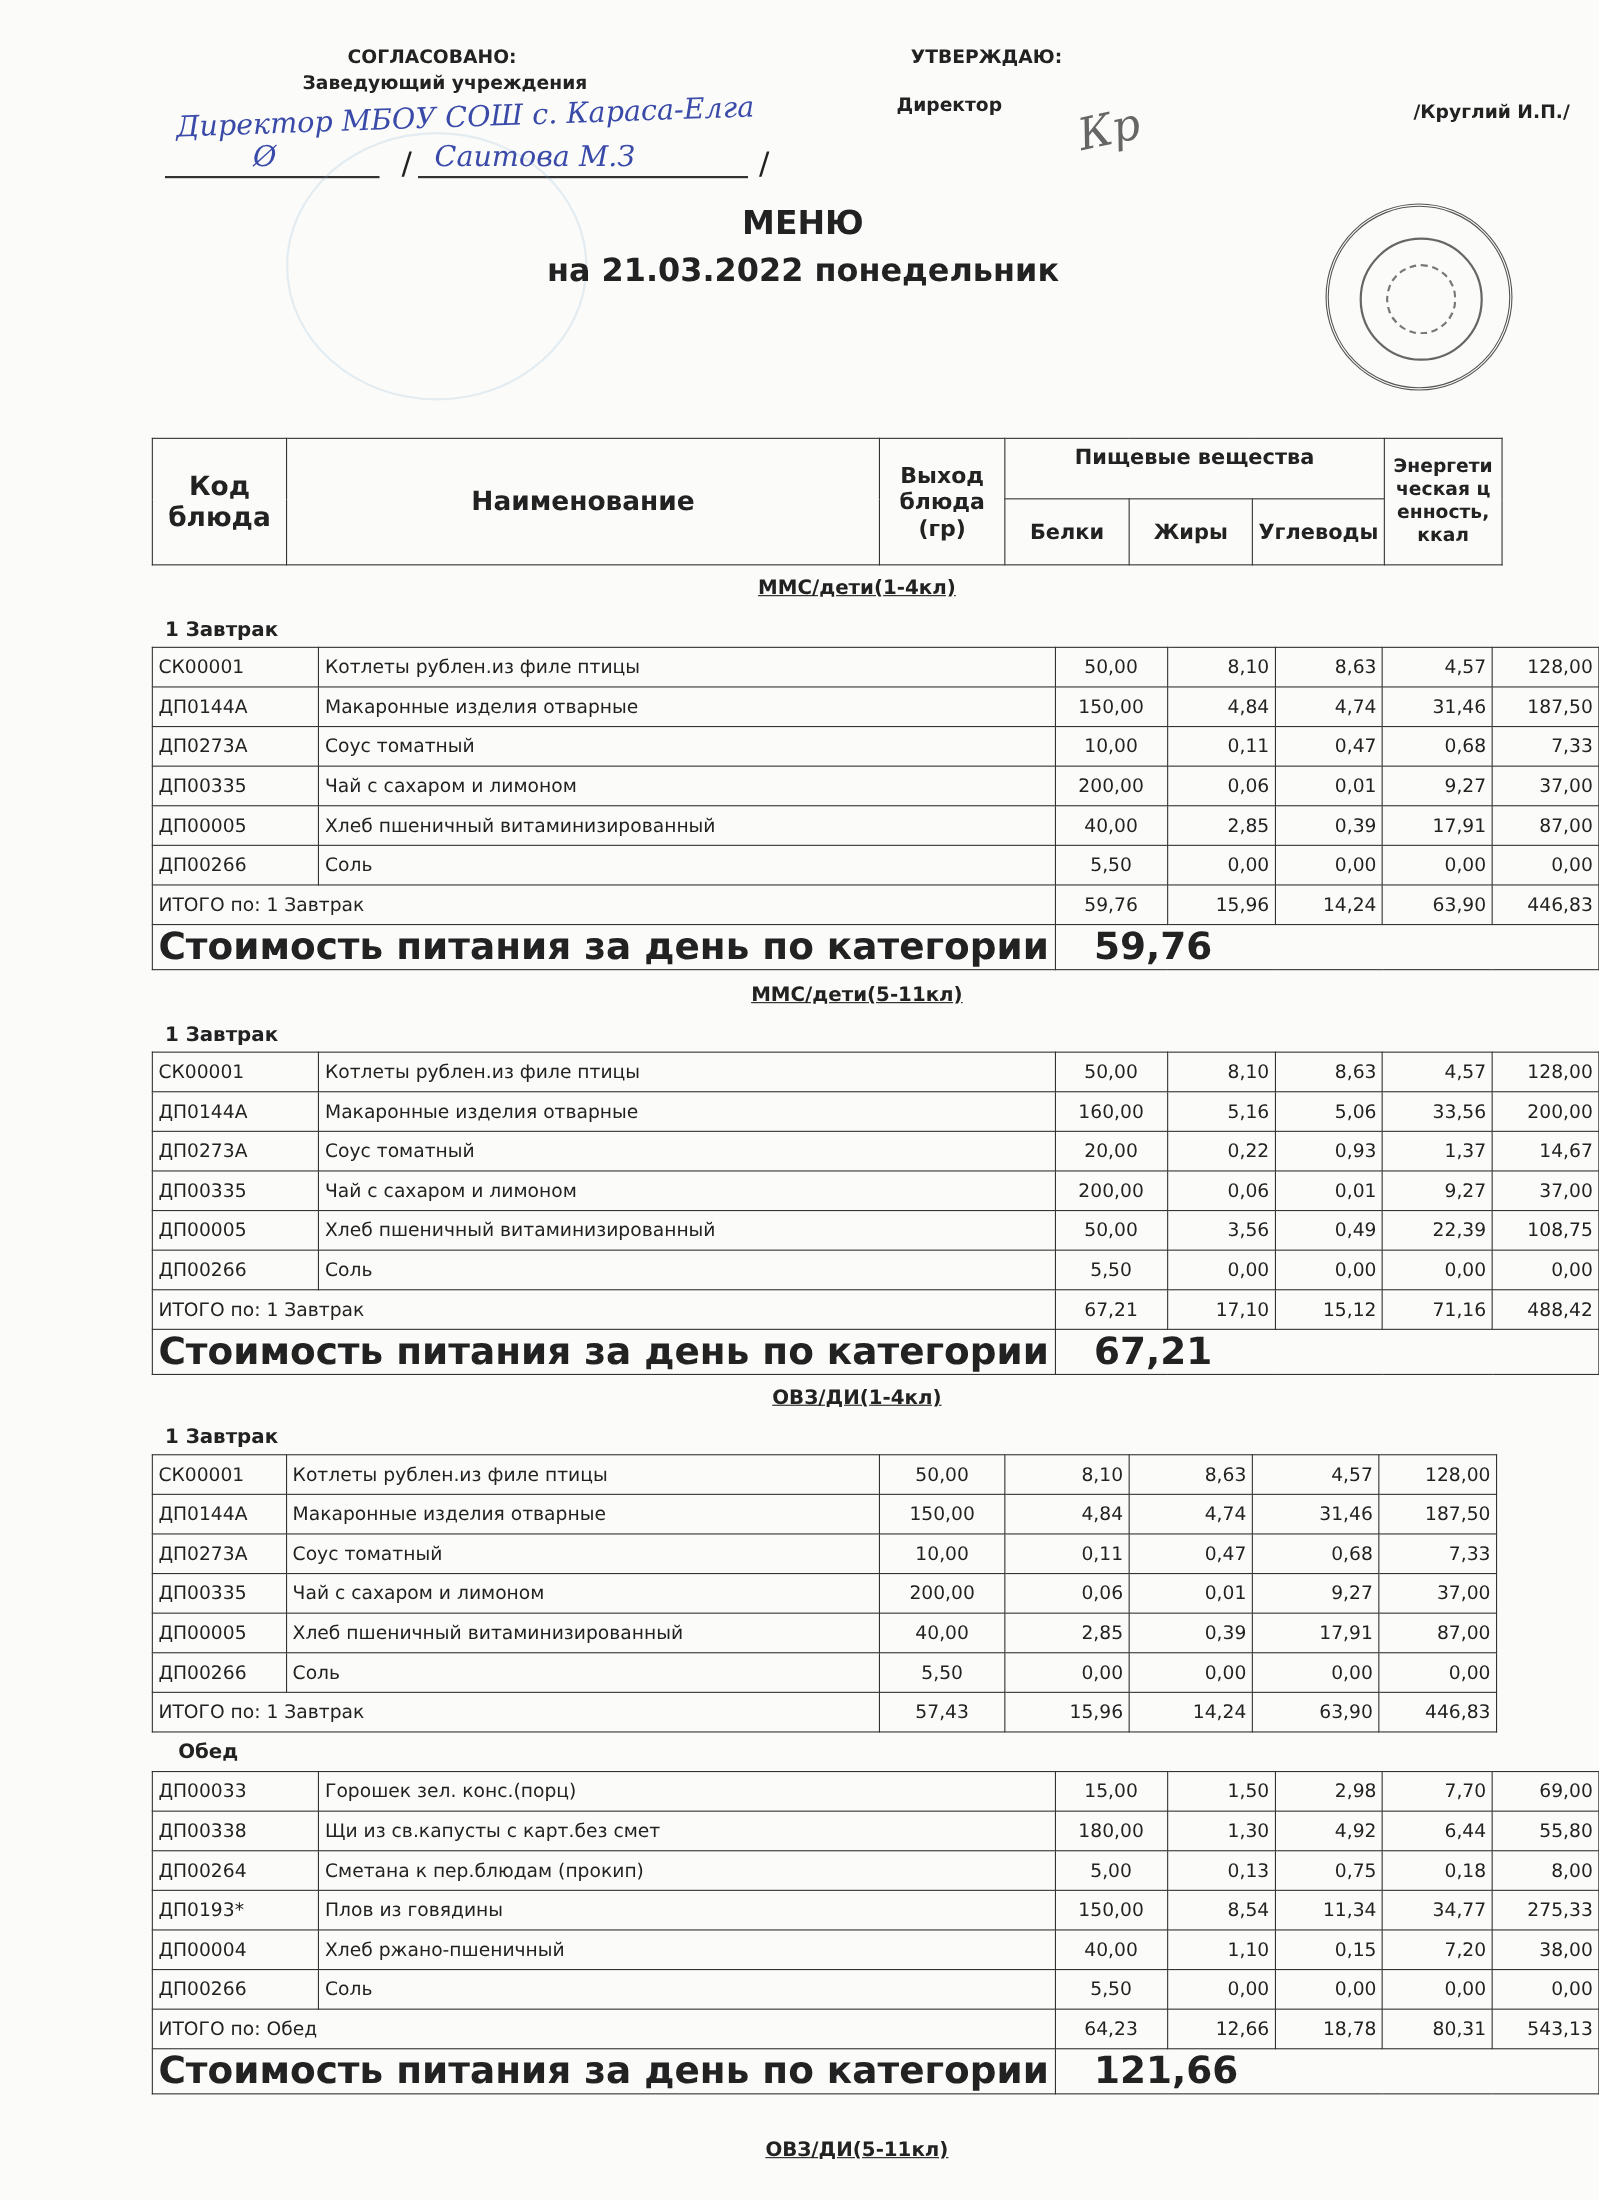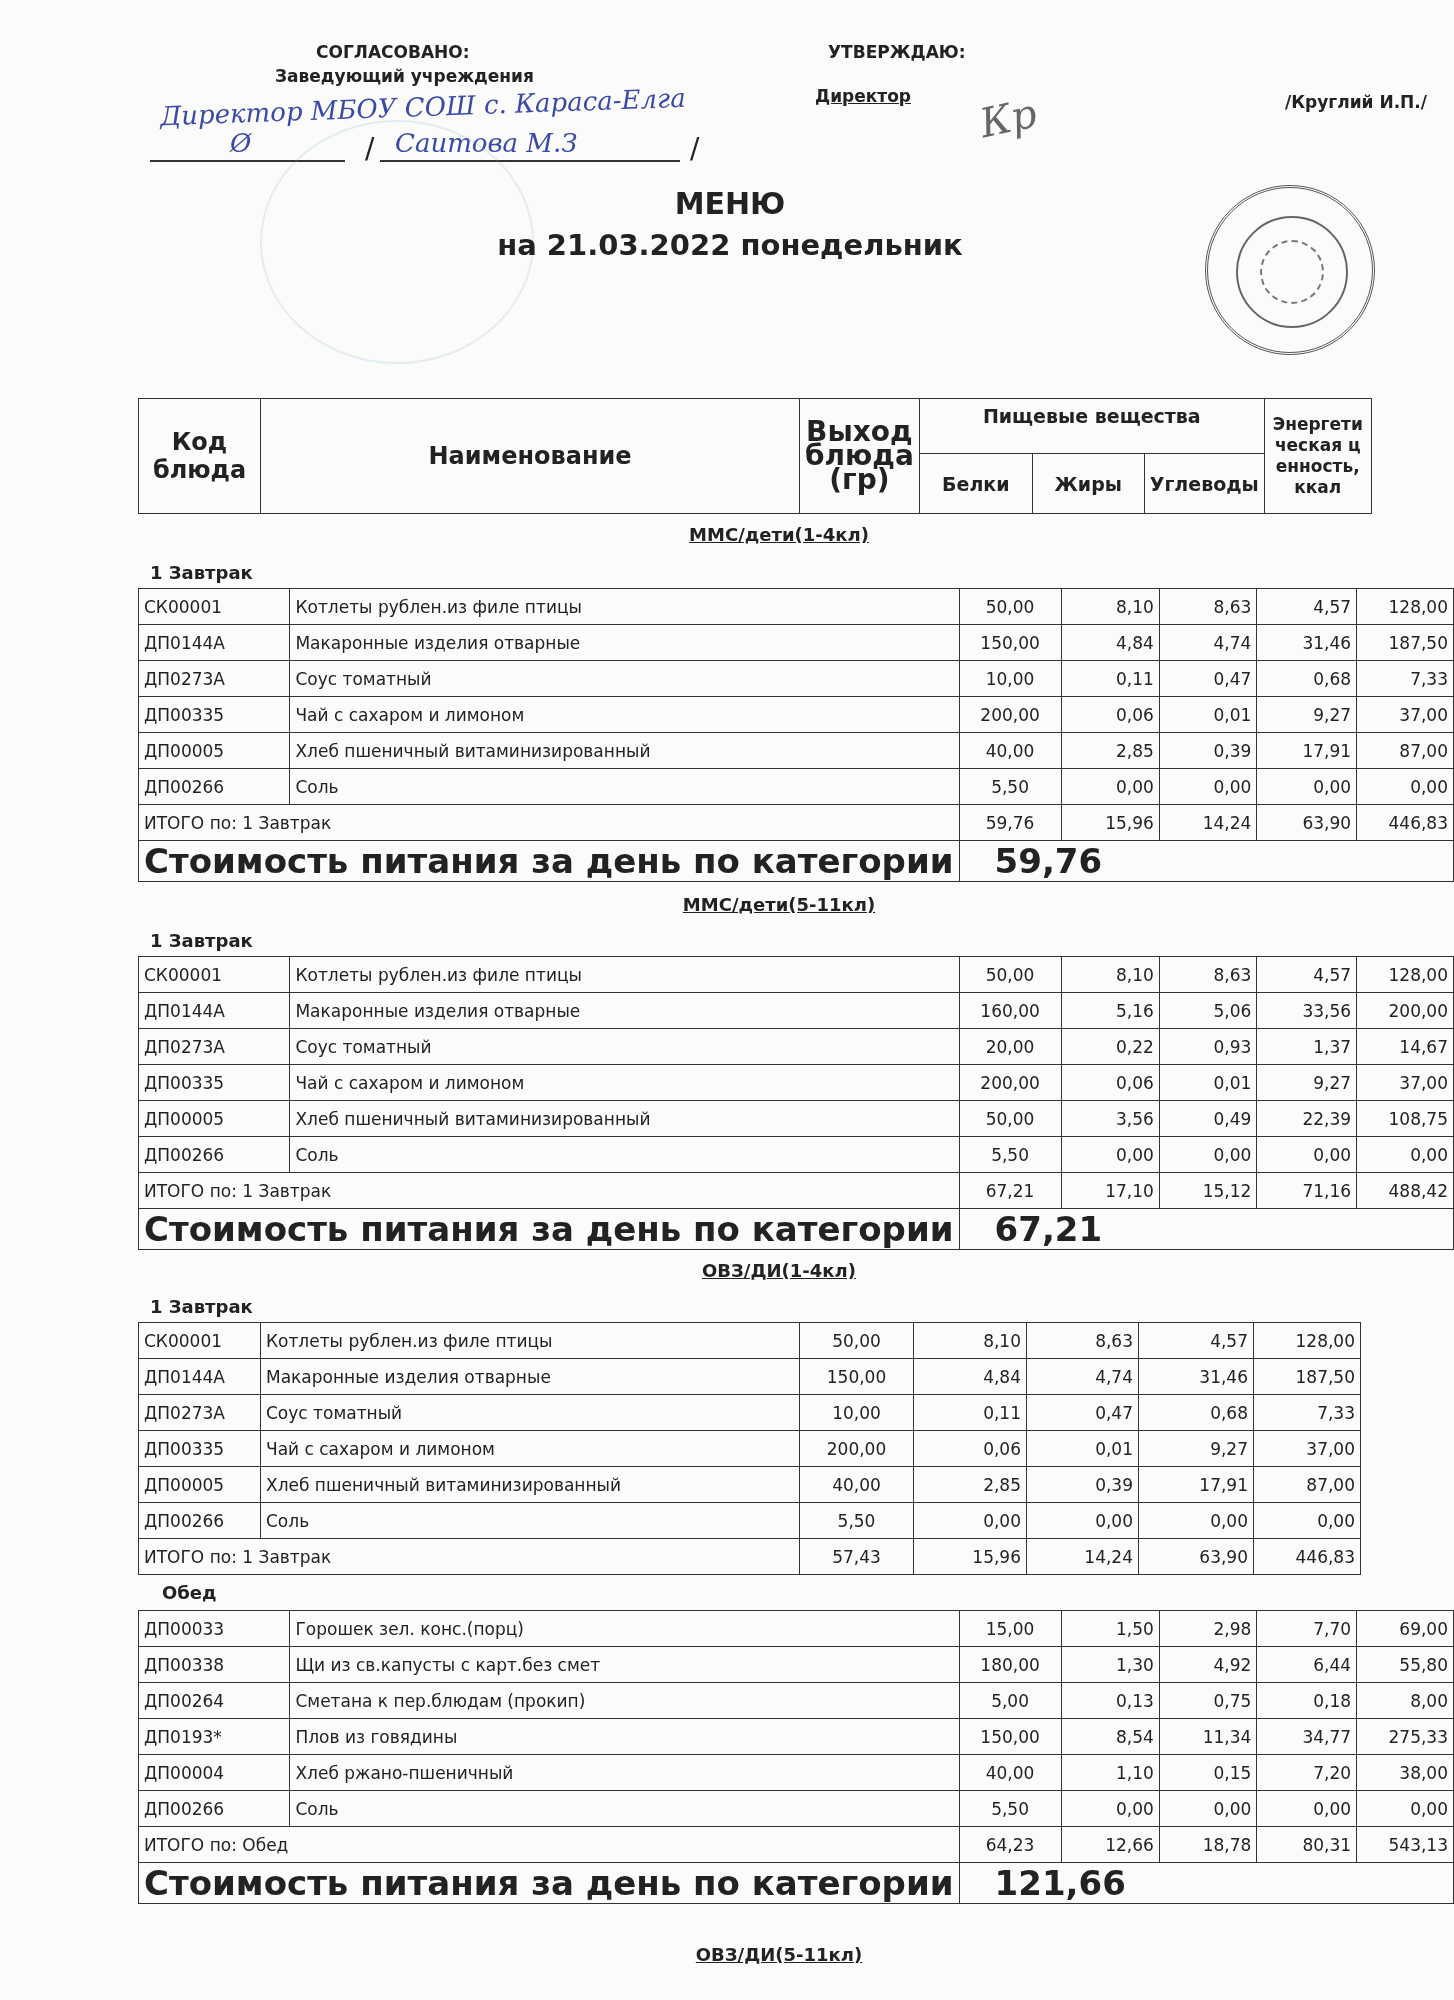--- a/index.html
+++ b/index.html
@@ -37,21 +37,21 @@
 <div class="abs hand" style="left:160px;top:92px;transform:rotate(-2deg);">Директор МБОУ СОШ с. Караса-Елга</div>
 <div class="abs" style="left:150px;top:160px;width:195px;border-bottom:2px solid #333;"></div>
 <div class="abs hand" style="left:230px;top:128px;">Ø</div>
 <div class="abs" style="left:365px;top:132px;font-size:28px;">/</div>
 <div class="abs" style="left:380px;top:160px;width:300px;border-bottom:2px solid #333;"></div>
 <div class="abs hand" style="left:395px;top:128px;">Саитова М.З</div>
 <div class="abs" style="left:690px;top:132px;font-size:28px;">/</div>
 <div class="abs faint-stamp"></div>
 
 <div class="abs hdr-bold" style="left:828px;top:42px;">УТВЕРЖДАЮ:</div>
-<div class="abs hdr-bold" style="left:815px;top:86px;text-decoration:underline;">Директор</div>
+<div class="abs hdr-bold" style="left:815px;top:86px;">Директор</div>
 <div class="abs hand" style="left:980px;top:95px;color:#666;font-size:40px;transform:rotate(-12deg);">Кр</div>
 <div class="abs hdr-bold" style="left:1285px;top:92px;">/Круглий И.П./</div>
 <div class="abs stamp">
     <div class="inner"></div>
     <div class="core"></div>
   </div>
 
 <div class="abs title" style="top:186px;font-size:30px;">МЕНЮ</div>
 <div class="abs title" style="top:228px;font-size:29px;">на 21.03.2022  понедельник</div>
 
@@ -62,21 +62,21 @@
       <col class="c3">
       <col class="c4">
       <col class="c5">
       <col class="c6">
       <col class="c7">
     </colgroup>
   <tbody>
       <tr style="height:55px;">
     <th rowspan="2" style="font-size:24px;line-height:28px;">Код блюда</th>
     <th rowspan="2" style="font-size:24px;">Наименование</th>
-    <th rowspan="2" style="font-size:28px;line-height:24px;">Выход блюда (гр)</th>
+    <th rowspan="2" style="font-size:20px;line-height:24px;">Выход блюда (гр)</th>
     <th colspan="3" style="vertical-align:top;padding-top:6px;">Пищевые вещества</th>
     <th rowspan="2" style="font-size:17px;line-height:21px;white-space:normal;word-break:break-all;">Энергетическая ценность, ккал</th>
   </tr>
   <tr style="height:60px;">
     <th>Белки</th>
     <th>Жиры</th>
     <th>Углеводы</th>
   </tr>
 </tbody>
   </table>

